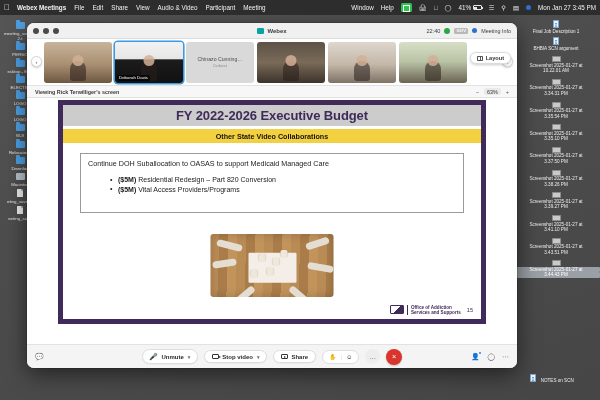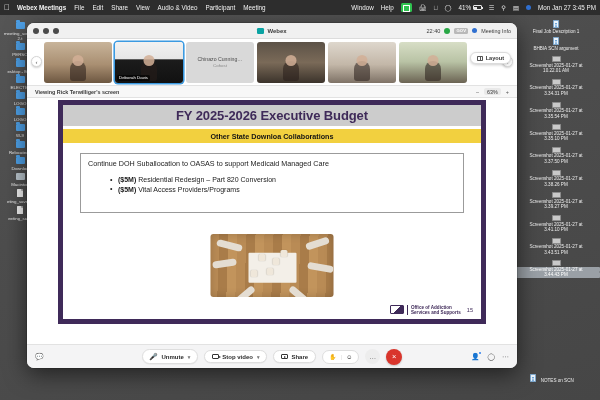--- a/index.html
+++ b/index.html
@@ -536,22 +536,22 @@
     <span id="viewing-label">Viewing Rick Terwilliger's screen</span>
     <span id="zoom-ctrls">
       <span>–</span>
       <span id="zoom-val">63%</span>
       <span>+</span>
     </span>
   </div>
 
   <div id="share-area">
     <div id="slide">
-      <div id="slide-title">FY 2025-2026 Executive Budget</div>
-      <div id="slide-sub">Other State Downloa Collaborations</div>
+      <div id="slide-title">FY 2022-2026 Executive Budget</div>
+      <div id="slide-sub">Other State Video Collaborations</div>
 
       <div id="slide-box">
         <div id="slide-lead">Continue DOH Suballocation to OASAS to support Medicaid Managed Care</div>
         <ul id="slide-bullets">
           <li>
             <b>($5M)</b><span> Residential Redesign – Part 820 Conversion</span>
           </li>
           <li>
             <b>($5M)</b><span> Vital Access Providers/Programs</span>
           </li>

